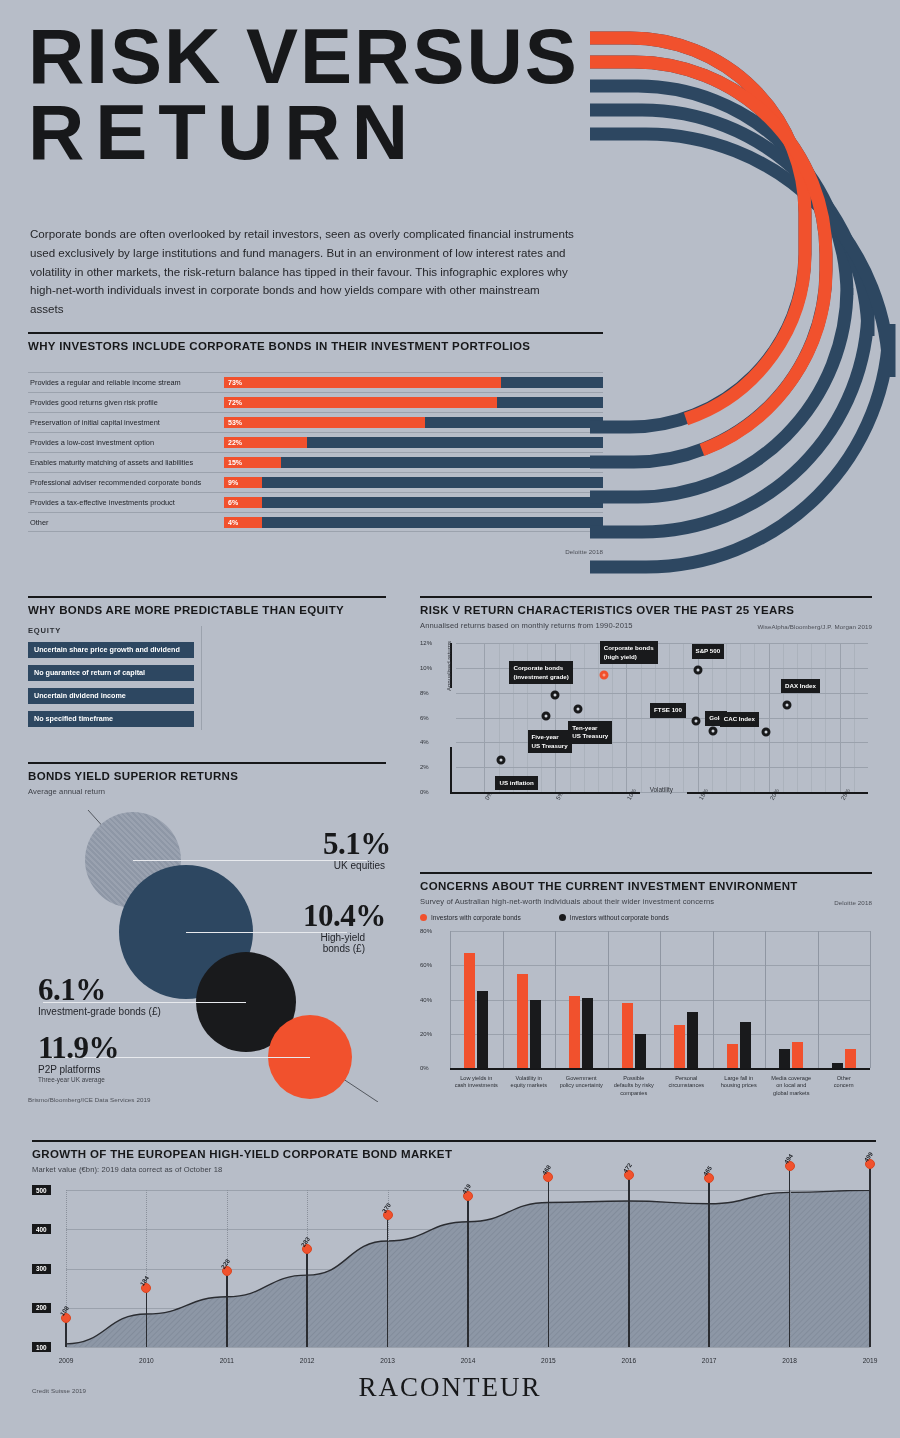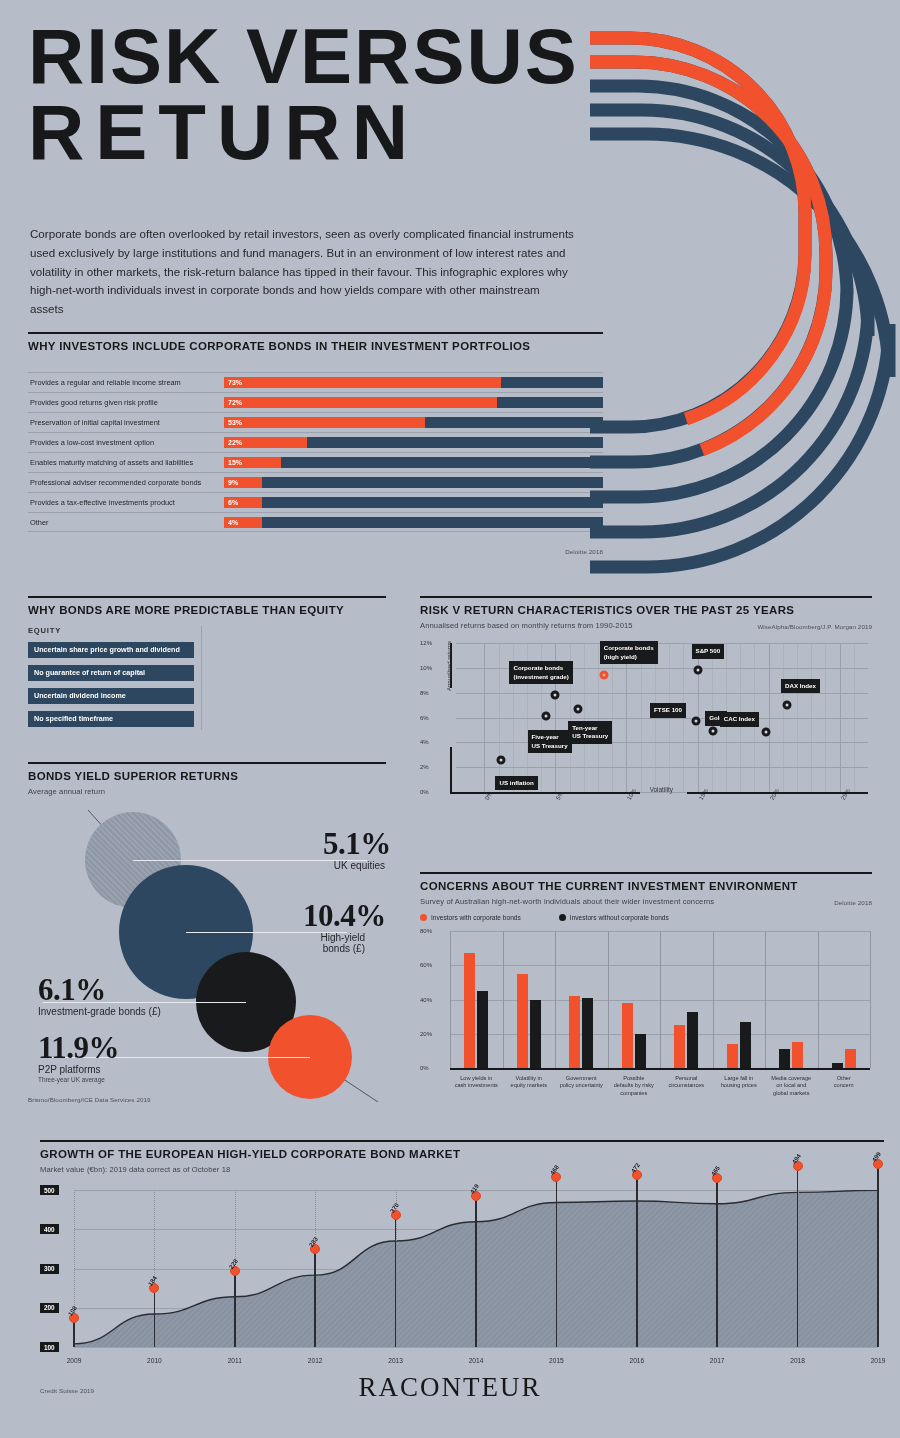--- a/index.html
+++ b/index.html
@@ -104,21 +104,21 @@
   .cc-plot { position: absolute; left: 30px; top: 4px; right: 2px; bottom: 44px; }
   .cc-gh { position: absolute; left: 0; right: 0; height: 1px; background: #9aa1ac; }
   .cc-gv { position: absolute; top: 0; bottom: 0; width: 1px; background: #8f96a2; }
   .cc-yt { position: absolute; left: 0; font-size: 6px; color: #2f3238; transform: translateY(-50%); }
   .cc-base { position: absolute; left: 0; right: 0; height: 2px; background: #17181a; }
   .cc-bar { position: absolute; bottom: 0; width: 11px; }
   .cc-xl { position: absolute; font-size: 5.6px; color: #2b2e34; text-align: center;
            line-height: 1.3; transform: translateX(-50%); }
 
   
-  #s6 { position: absolute; left: 40px; top: 1140px; width: 844px; }
+  #s6 { position: absolute; left: 32px; top: 1140px; width: 844px; }
   .ga { position: relative; width: 844px; height: 205px; margin-top: 8px; }
   .ga-plot { position: absolute; left: 34px; top: 8px; right: 6px; bottom: 40px; }
   .ga-gh { position: absolute; left: 0; right: 0; height: 1px; background: #9aa1ac; }
   .ga-yt { position: absolute; left: 0; background: #17181a; color: #fff; font-size: 6.4px;
            font-weight: bold; padding: 1.5px 4px; transform: translateY(-50%); }
   .ga-stem { position: absolute; width: 1.6px; background: #2a2c31; }
   .ga-dot { position: absolute; width: 10px; height: 10px; border-radius: 50%;
             background: #f1512d; border: 1.5px solid #d9451f; transform: translate(-50%,-50%); }
   .ga-val { position: absolute; font-size: 6.2px; font-weight: bold; color: #1d1f24;
             transform: rotate(-55deg); transform-origin: left bottom; white-space: nowrap; }

